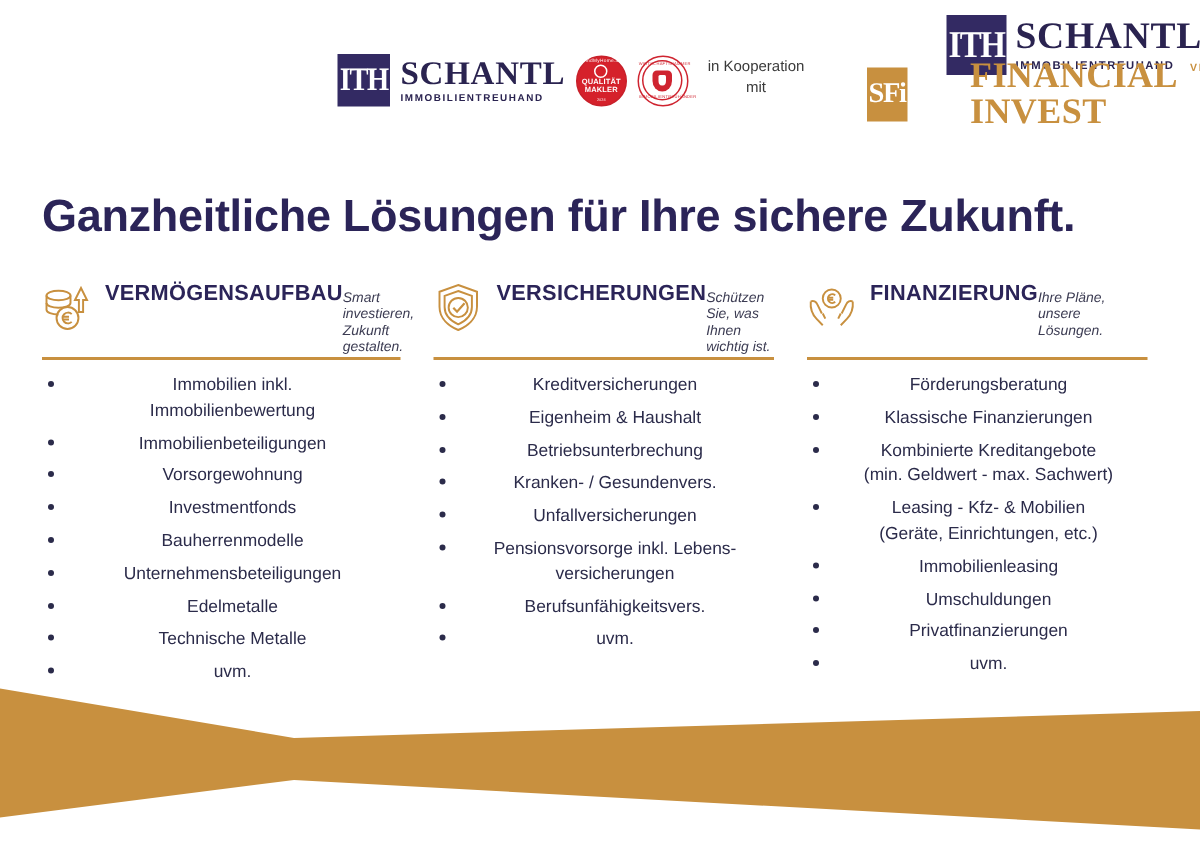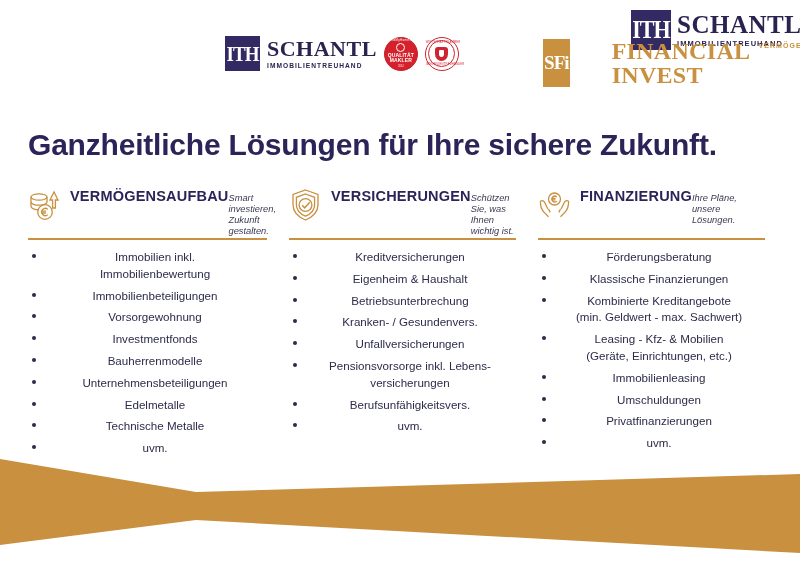--- a/index.html
+++ b/index.html
@@ -77,23 +77,23 @@
   .seal-white .arcBot{position:absolute;bottom:3.2px;left:0;width:100%;text-align:center;
     font-size:2.7px;letter-spacing:.2px;}
 
   .koop{
     position:absolute;left:468px;top:38px;width:72px;text-align:center;
     font-size:10px;line-height:1.35;color:#3a3a3a;
   }
 
   .sfi-block{position:absolute;left:543px;top:39px;display:flex;align-items:center;gap:7px;}
   .sfi-mark{
-    width:36px;height:48px;background:#c8903f;color:#fff;
+    width:36px;height:36px;background:#c8903f;color:#fff;
     font-family:"Liberation Serif", serif;font-weight:700;font-size:19px;
-    display:flex;align-items:center;justify-content:center;letter-spacing:-1px;
+    display:flex;align-items:center;justify-content:center;letter-spacing:-1px;margin-left:35px;
   }
   .sfi-words{display:flex;line-height:1;margin-left:35px;}
   .sfi-name{font-family:"Liberation Serif", serif;font-weight:700;font-size:24px;color:#c8903f;letter-spacing:0.3px;}
   .sfi-sub{font-family:"Liberation Sans", sans-serif;font-weight:700;font-size:7px;color:#c8903f;letter-spacing:1.1px;margin-top:3px;}
 
   
   .headline{
     position:absolute;left:28px;top:128px;width:745px;
     font-size:30px;font-weight:700;color:#2b2458;letter-spacing:-0.2px;
     font-family:"Liberation Sans", sans-serif;
@@ -174,20 +174,21 @@
       </div>
 
       <div class="seal seal-white">
         <span class="ring"></span>
         <span class="arcTop">WIRTSCHAFTSKAMMER</span>
         <span class="crest"></span>
         <span class="arcBot">IMMOBILIENTREUHÄNDER</span>
       </div>
     </div>
 
+    <div class="koop">in Kooperation mit</div>
 
     <div class="sfi-block">
       <div class="sfi-mark">
         <span>SFi</span>
       </div>
       <div class="sfi-words">
         <span class="sfi-name">FINANCIAL INVEST</span>
         <span class="sfi-sub">VERMÖGENSTREUHAND</span>
       </div>
     </div>

